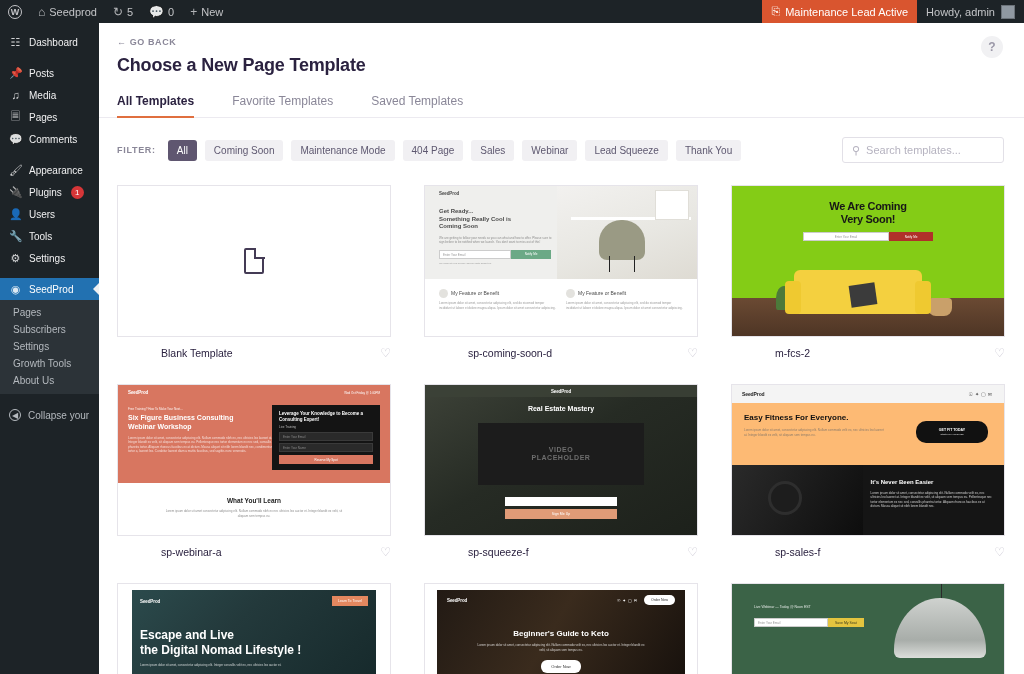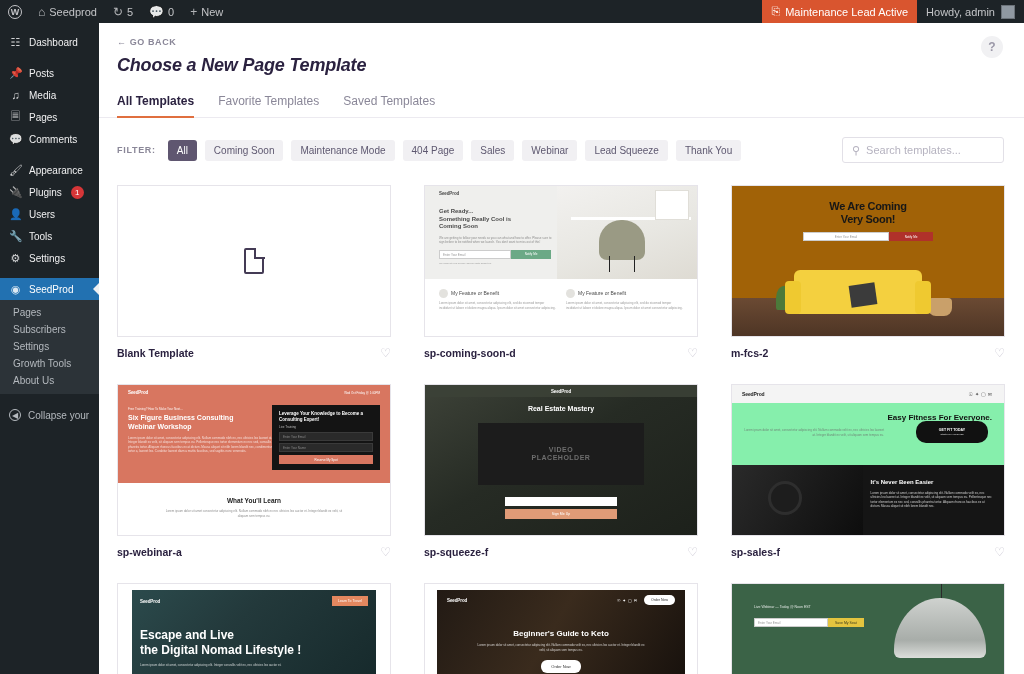--- a/index.html
+++ b/index.html
@@ -66,28 +66,28 @@
 
   
   #content {
     position: absolute; top: 23px; left: 99px; width: 925px; height: 651px;
     background: #fff; overflow: hidden;
   }
   #page-head { padding: 14px 20px 0 18px; position: relative; }
   #goback {
     font-size: 9px; letter-spacing: .6px; color: #8a8798; font-weight: bold; text-transform: uppercase;
   }
-  #page-title { font-size: 18px; color: #2b2240; font-weight: bold; margin-top: 8px; letter-spacing: -.2px; font-style: italic; }
+  #page-title { font-size: 18px; color: #2b2240; font-weight: bold; margin-top: 8px; letter-spacing: -.2px; }
   #help-btn {
     position: absolute; right: 21px; top: 13px; width: 22px; height: 22px; border-radius: 50%;
     background: #f1f1f3; color: #9b98a8; display: flex; align-items: center; justify-content: center;
     font-size: 12px; font-weight: bold;
   }
 
-  #tabs { display: flex; gap: 24px; padding: 0 18px; margin-top: 18px; border-bottom: 1px solid #eceaf0; }
+  #tabs { display: flex; gap: 38px; padding: 0 18px; margin-top: 18px; border-bottom: 1px solid #eceaf0; }
   .tab { font-size: 12px; color: #8a8798; padding-bottom: 9px; position: relative; }
   .tab.active { color: #2b2240; font-weight: bold; }
   .tab.active::after {
     content: ""; position: absolute; left: 0; right: 0; bottom: -1px; height: 2px; background: #e06f3f;
   }
 
   #filterbar {
     display: flex; align-items: center; padding: 0 20px 0 18px; margin-top: 19px; gap: 8px;
   }
   #filter-label { font-size: 9px; color: #8a8798; letter-spacing: .7px; font-weight: bold; margin-right: 4px; }
@@ -115,21 +115,21 @@
   }
   .card { width: 274px; }
   .thumb {
     width: 274px; height: 152px; border: 1px solid #e6e4ea; background: #fff;
     overflow: hidden; position: relative;
   }
   .card-foot {
     display: flex; align-items: center; justify-content: space-between;
     padding-top: 8px; height: 24px;
   }
-  .card-name { font-size: 10.5px; color: #2b2240; font-weight: bold; }
+  .card-name { font-size: 10.5px; color: #2b2240; font-weight: normal; margin-left: 44px; }
   .heart { color: #c9c6d2; font-size: 12px; line-height: 1; }
 
   
   .blank-thumb { display: flex; align-items: center; justify-content: center; height: 100%; }
   .doc-icon {
     width: 20px; height: 26px; border: 2.5px solid #443b55; border-radius: 2px; position: relative;
   }
   .doc-icon::after {
     content: ""; position: absolute; top: -2.5px; right: -2.5px; width: 9px; height: 9px;
     background: #fff; border-left: 2.5px solid #443b55; border-bottom: 2.5px solid #443b55;
@@ -162,21 +162,21 @@
     background: #9a9a84; border-radius: 22px 22px 8px 8px;
   }
   .cs-chairleg { position: absolute; left: 52px; top: 70px; width: 26px; height: 16px; border-left: 1.5px solid #222; border-right: 1.5px solid #222; transform: skewX(0deg);}
   .cs-desk { position: absolute; left: 14px; top: 31px; width: 120px; height: 3px; background: #fff; }
   .cs-frame { position: absolute; right: 8px; top: 4px; width: 34px; height: 30px; background: #fff; border: .5px solid #e0ded8; }
   .cs-bottom { display: flex; gap: 10px; padding: 10px 14px; }
   .cs-feat { width: 50%; }
   .cs-circ { width: 9px; height: 9px; border-radius: 50%; background: #e3e2de; display: inline-block; vertical-align: middle; margin-right: 3px; }
 
   
-  .fcs-wrap { height: 100%; background: #a16207; position: relative; }
+  .fcs-wrap { height: 100%; background: #84cc16; position: relative; }
   .fcs-title { text-align: center; padding-top: 14px; font-size: 11px; font-weight: bold; color: #171717; line-height: 1.15; letter-spacing: -.3px; }
   .fcs-form { text-align: center; margin-top: 7px; }
   .fcs-floor { position: absolute; left: 0; right: 0; bottom: 0; height: 38px; background: linear-gradient(#6b4a33,#4e3525); }
   .fcs-sofa { position: absolute; left: 62px; bottom: 22px; width: 128px; height: 44px; background: #f4d03f; border-radius: 6px 6px 3px 3px; }
   .fcs-sofa::before { content:""; position:absolute; left:-9px; bottom:0; width:16px; height:33px; background:#efc930; border-radius:4px; }
   .fcs-sofa::after { content:""; position:absolute; right:-9px; bottom:0; width:16px; height:33px; background:#efc930; border-radius:4px; }
   .fcs-pillow { position: absolute; left: 118px; bottom: 30px; width: 26px; height: 22px; background: #3b3b3b; transform: rotate(-8deg); z-index: 3; }
   .fcs-plant { position: absolute; left: 44px; bottom: 26px; width: 16px; height: 24px; background: #4c7a3a; border-radius: 50% 50% 10% 10%; }
   .fcs-basket { position: absolute; right: 52px; bottom: 20px; width: 24px; height: 18px; background: #c9a06a; border-radius: 4px 4px 8px 8px; }
 
@@ -193,21 +193,21 @@
     position: absolute; left: 50%; transform: translateX(-50%); top: 38px; width: 166px; height: 62px;
     background: #1c1c1c; display: flex; align-items: center; justify-content: center; flex-direction: column;
   }
   .sq-vtext { font-size: 7px; letter-spacing: .5px; color: #6d6d6d; font-weight: bold; text-align: center; line-height: 1.1; }
   .sq-form { position: absolute; left: 50%; transform: translateX(-50%); bottom: 16px; width: 112px; }
   .sq-ibox { background: #fff; height: 9px; width: 100%; margin-bottom: 3px; }
   .sq-btn { background: #e09b77; height: 10px; width: 100%; display: flex; align-items: center; justify-content: center; font-size: 3.5px; color: #fff; }
 
   
   .sf-bar { background: #f4f4f4; height: 18px; display: flex; align-items: center; justify-content: space-between; padding: 0 10px; }
-  .sf-mid { background: #86efac; height: 62px; padding: 10px 12px; position: relative; text-align: right; }
+  .sf-mid { background: #fdba74; height: 62px; padding: 10px 12px; position: relative; }
   .sf-btn {
     position: absolute; right: 16px; top: 18px; background: #111; color: #fff; border-radius: 10px;
     width: 72px; height: 22px; display: flex; align-items: center; justify-content: center;
     flex-direction: column; font-size: 3.5px; font-weight: bold;
   }
   .sf-dark { background: #151515; height: 72px; display: flex; color: #fff; }
   .sf-img { width: 48%; background: linear-gradient(120deg,#2a2a2a,#0d0d0d); position: relative; }
   .sf-plate { position: absolute; left: 36px; top: 16px; width: 34px; height: 34px; border-radius: 50%; background: #1d1d1d; border: 3px solid #2e2e2e; }
   .sf-txt { width: 52%; padding: 14px 12px 0 8px; }
 

